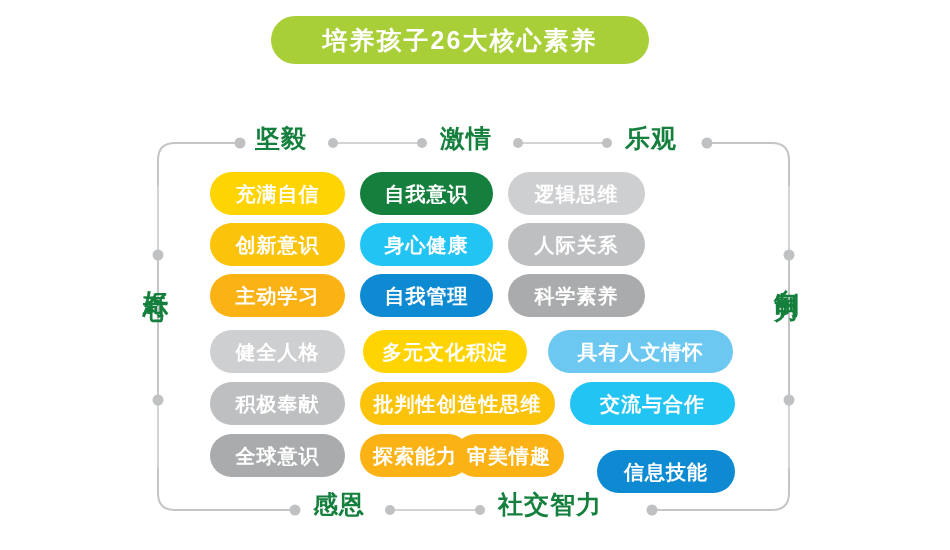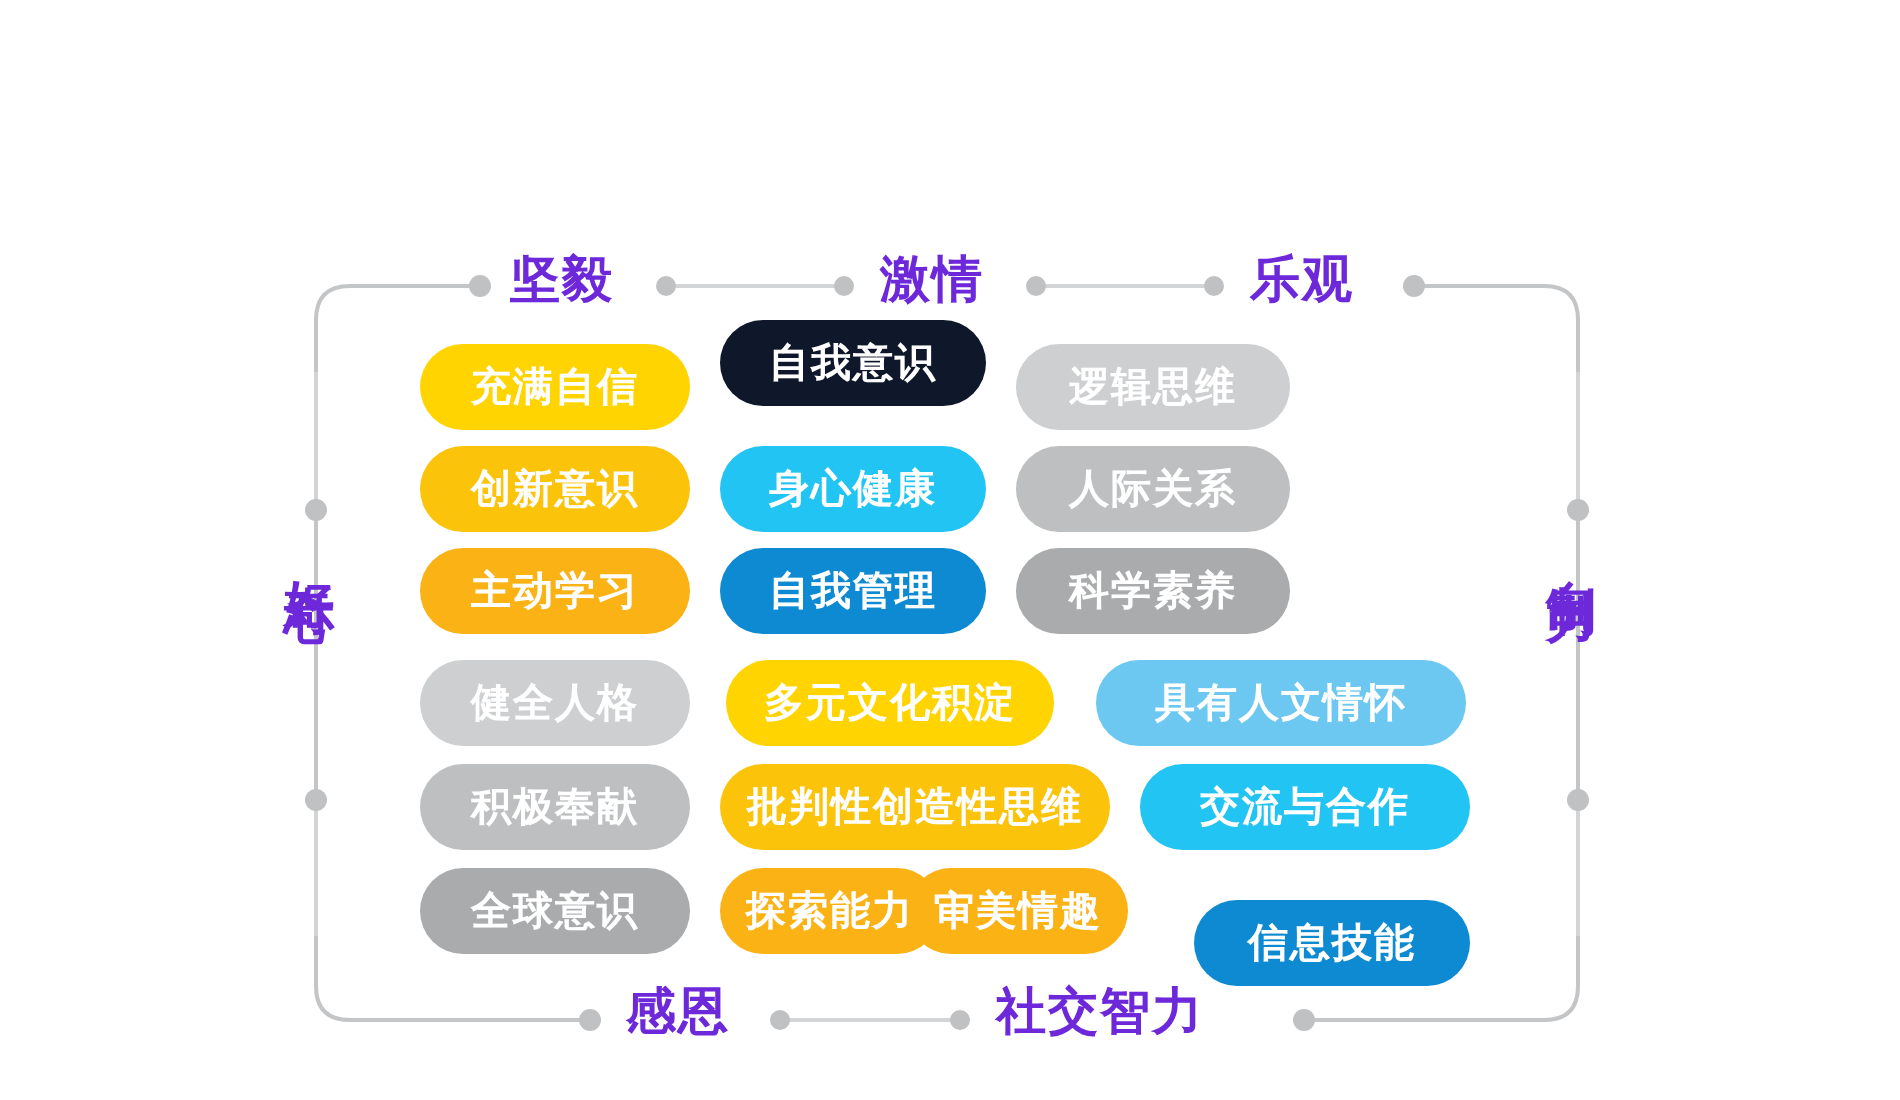--- a/index.html
+++ b/index.html
@@ -49,26 +49,27 @@
     left: 0;
     top: 0;
     width: 950px;
     height: 550px;
     pointer-events: none;
   }
 
   
   .axis-label {
     position: absolute;
-    color: #6d28d9;
+    color: #15803d;
     font-weight: bold;
     font-size: 25px;
     letter-spacing: 1px;
     white-space: nowrap;
     line-height: 1;
+    font-family: Liberation Mono, monospace;
   }
   .axis-label.vertical {
     writing-mode: vertical-rl;
     text-orientation: upright;
     letter-spacing: 3px;
   }
 
   #label-jianyi  { left: 255px; top: 128px; }
   #label-jiqing  { left: 440px; top: 128px; }
   #label-leguan  { left: 625px; top: 128px; }
@@ -127,34 +128,37 @@
     <circle cx="390" cy="510" r="5" fill="#BFC1C3"></circle>
     <circle cx="480" cy="510" r="5" fill="#BFC1C3"></circle>
     <circle cx="652" cy="510" r="5.5" fill="#BFC1C3"></circle>
 
     <circle cx="158" cy="255" r="5.5" fill="#BFC1C3"></circle>
     <circle cx="158" cy="400" r="5.5" fill="#BFC1C3"></circle>
     <circle cx="789" cy="255" r="5.5" fill="#BFC1C3"></circle>
     <circle cx="789" cy="400" r="5.5" fill="#BFC1C3"></circle>
   </svg>
 
+  <div id="title-pill">
+    <span class="title-text">培养孩子26大核心素养</span>
+  </div>
 
   <div class="axis-label" id="label-jianyi">坚毅</div>
   <div class="axis-label" id="label-jiqing">激情</div>
   <div class="axis-label" id="label-leguan">乐观</div>
   <div class="axis-label" id="label-ganen">感恩</div>
   <div class="axis-label" id="label-shejiao">社交智力</div>
   <div class="axis-label vertical" id="label-haoqi">好奇心</div>
   <div class="axis-label vertical" id="label-zizhi">自制力</div>
 
   <div id="pill-layer">
       <div class="pill" style="left: 210px; top: 172px; width: 135px; background: rgb(255, 212, 0);">
         <span class="pill-text">充满自信</span>
       </div>
-      <div class="pill" style="left: 360px; top: 160px; width: 133px; background: #0f172a;">
+      <div class="pill" style="left: 360px; top: 172px; width: 133px; background: #15803d;">
         <span class="pill-text">自我意识</span>
       </div>
       <div class="pill" style="left: 508px; top: 172px; width: 137px; background: rgb(206, 207, 209);">
         <span class="pill-text">逻辑思维</span>
       </div>
       <div class="pill" style="left: 210px; top: 223px; width: 135px; background: rgb(251, 195, 10);">
         <span class="pill-text">创新意识</span>
       </div>
       <div class="pill" style="left: 360px; top: 223px; width: 133px; background: rgb(34, 196, 243);">
         <span class="pill-text">身心健康</span>

